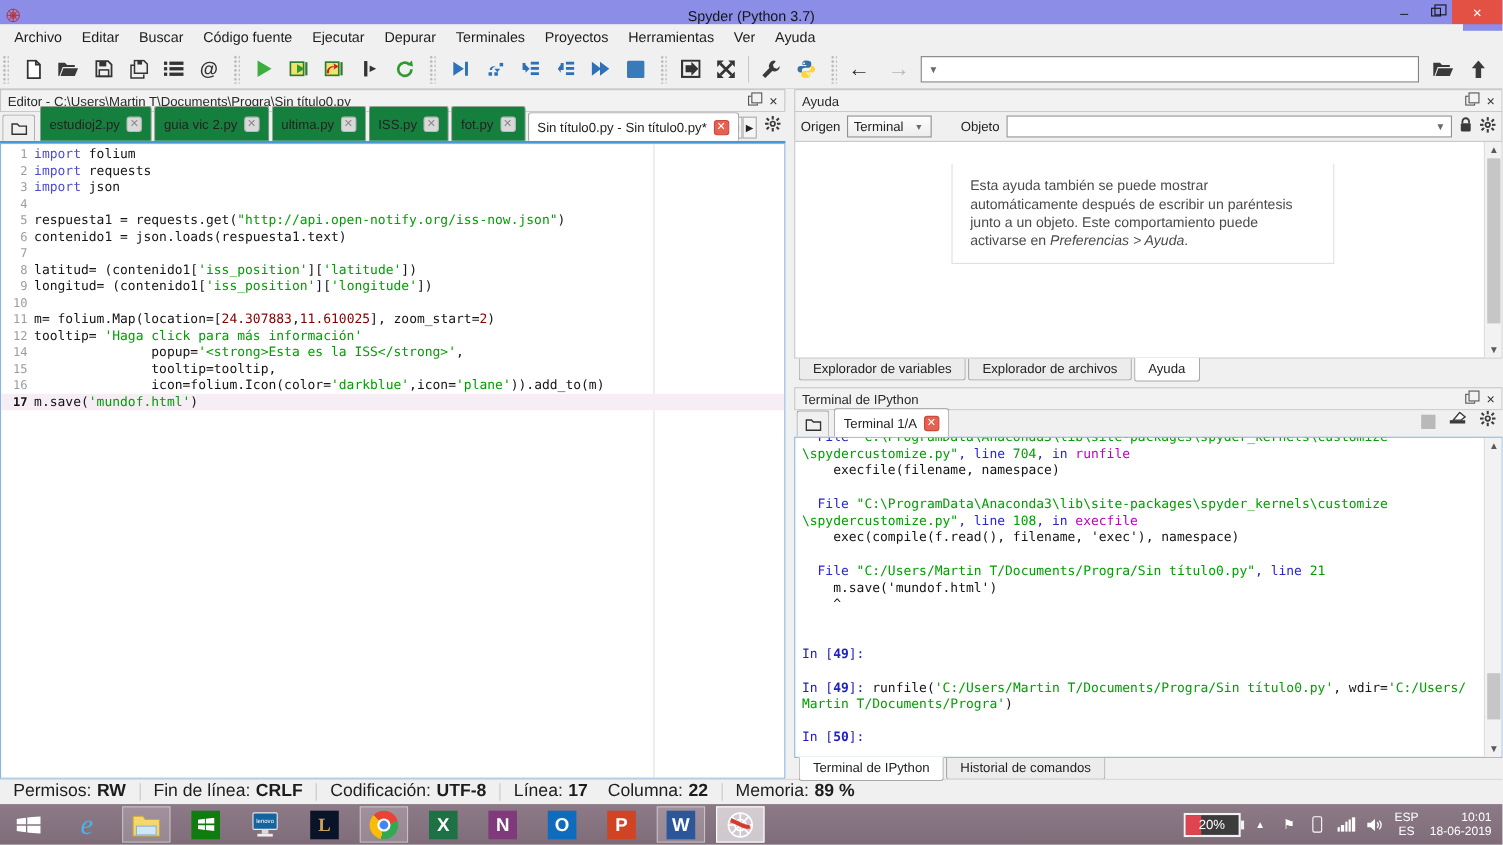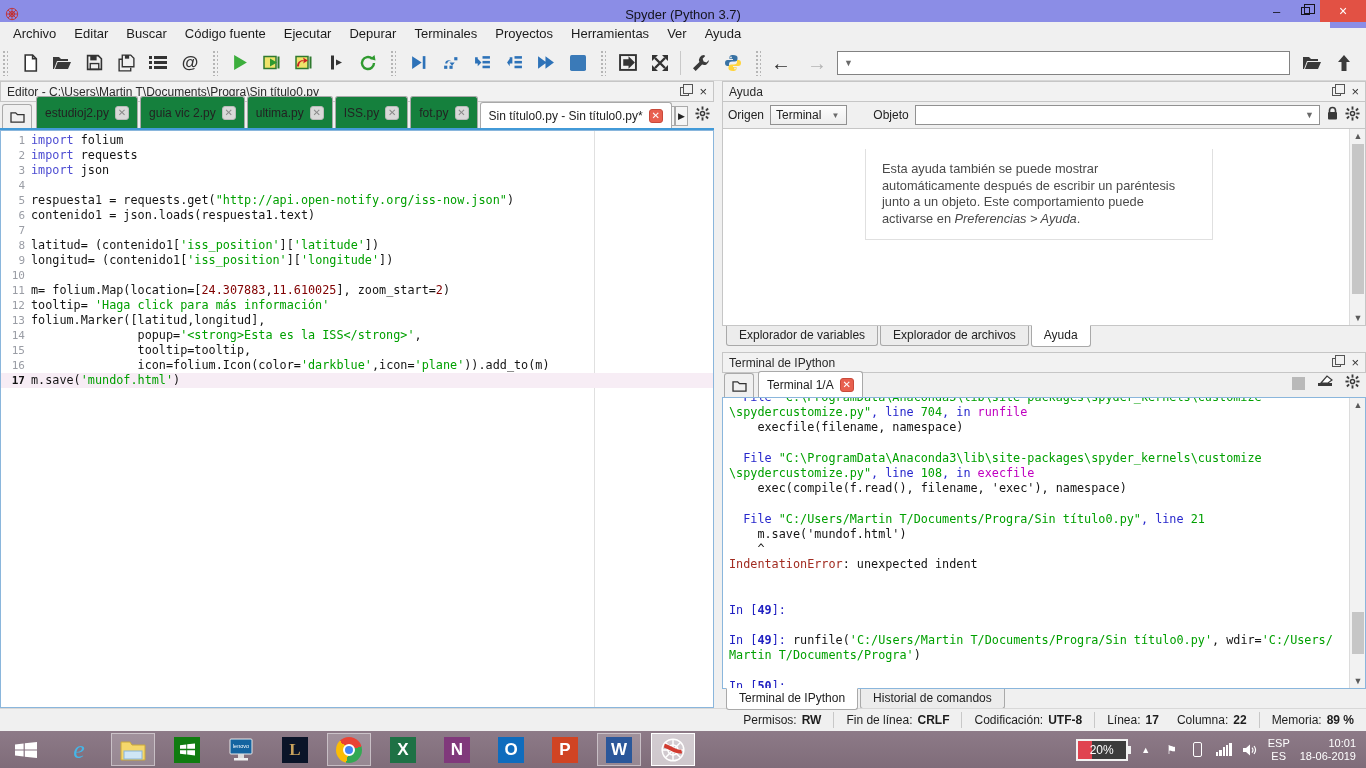--- a/index.html
+++ b/index.html
@@ -109,21 +109,21 @@
   .term-icons { position:absolute; right:6px; bottom:4px; display:flex; gap:12px; align-items:center; }
   .console { position:relative; height:292px; background:#fff; border:1px solid #8ab6dc; overflow:hidden; }
   .console-inner { position:absolute; left:6px; top:0; right:17px; margin-top:-8px;
                    font-family:"DejaVu Sans Mono",monospace; font-size:11.8px; }
   .kline { height:15.2px; line-height:15.2px; white-space:pre; color:#141414; }
   .tok-grn { color:#00a000; } .tok-blu { color:#2727cc; } .tok-mag { color:#c000c0; }
   .tok-red { color:#a22c21; } .tok-pr { color:#2020c2; } .tok-prn { color:#2020c2; font-weight:bold; }
 
   
   .statusbar { position:absolute; left:0; top:708px; width:1366px; height:23px; background:#f0f0f0;
-               border-top:1px solid #d8d8d8; display:flex; align-items:center; justify-content:flex-end; font-size:12px; color:#1d1d1d; }
+               border-top:1px solid #d8d8d8; display:flex; align-items:center; justify-content:flex-start; font-size:16px; color:#1d1d1d; }
   .sgroup { display:flex; align-items:center; padding:0 12px; height:16px; border-left:1px solid #c8c8c8; gap:18px; }
   .sgroup:first-child { border-left:none; }
   .sitem b { margin-left:5px; }
 
   
   .taskbar { position:absolute; left:0; top:731px; width:1366px; height:37px;
              background:#877381; background-image:linear-gradient(rgba(255,255,255,.05),rgba(0,0,0,.06)); display:flex; align-items:center; }
   .tb-start { width:52px; height:37px; display:flex; align-items:center; justify-content:center; }
   .tb-app { width:44px; height:33px; margin:0 5px; display:flex; align-items:center; justify-content:center; border:1px solid transparent; }
   .tb-app.open { background:rgba(255,255,255,.18); border-color:rgba(255,255,255,.45); }
@@ -434,21 +434,20 @@
             <div class="cline"><span class="lnum">3</span><span class="ctext"><span class="tok-k">import</span><span> json</span></span></div>
             <div class="cline"><span class="lnum">4</span><span class="ctext"></span></div>
             <div class="cline"><span class="lnum">5</span><span class="ctext"><span>respuesta1 = requests.get(</span><span class="tok-s">"http://api.open-notify.org/iss-now.json"</span><span>)</span></span></div>
             <div class="cline"><span class="lnum">6</span><span class="ctext"><span>contenido1 = json.loads(respuesta1.text)</span></span></div>
             <div class="cline"><span class="lnum">7</span><span class="ctext"></span></div>
             <div class="cline"><span class="lnum">8</span><span class="ctext"><span>latitud= (contenido1[</span><span class="tok-s">'iss_position'</span><span>][</span><span class="tok-s">'latitude'</span><span>])</span></span></div>
             <div class="cline"><span class="lnum">9</span><span class="ctext"><span>longitud= (contenido1[</span><span class="tok-s">'iss_position'</span><span>][</span><span class="tok-s">'longitude'</span><span>])</span></span></div>
             <div class="cline"><span class="lnum">10</span><span class="ctext"></span></div>
             <div class="cline"><span class="lnum">11</span><span class="ctext"><span>m= folium.Map(location=[</span><span class="tok-n">24.307883</span><span>,</span><span class="tok-n">11.610025</span><span>], zoom_start=</span><span class="tok-n">2</span><span>)</span></span></div>
             <div class="cline"><span class="lnum">12</span><span class="ctext"><span>tooltip= </span><span class="tok-s">'Haga click para más información'</span></span></div>
-            <div class="cline"><span class="lnum">13</span><span class="ctext"><span>folium.Marker([latitud,longitud],</span></span></div>
             <div class="cline"><span class="lnum">14</span><span class="ctext"><span>               popup=</span><span class="tok-s">'&lt;strong&gt;Esta es la ISS&lt;/strong&gt;'</span><span>,</span></span></div>
             <div class="cline"><span class="lnum">15</span><span class="ctext"><span>               tooltip=tooltip,</span></span></div>
             <div class="cline"><span class="lnum">16</span><span class="ctext"><span>               icon=folium.Icon(color=</span><span class="tok-s">'darkblue'</span><span>,icon=</span><span class="tok-s">'plane'</span><span>)).add_to(m)</span></span></div>
             <div class="cline current"><span class="lnum">17</span><span class="ctext"><span>m.save(</span><span class="tok-s">'mundof.html'</span><span>)</span></span></div>
           </div>
       </div>
     </div>
 
     <div class="right-col">
 
@@ -561,21 +560,20 @@
             <div class="kline"><span class="tok-grn">\spydercustomize.py"</span><span class="tok-blu">, line </span><span class="tok-grn">704</span><span class="tok-blu">, in </span><span class="tok-mag">runfile</span></div>
             <div class="kline"><span>    execfile(filename, namespace)</span></div>
             <div class="kline">&nbsp;</div>
             <div class="kline"><span class="tok-blu">  File </span><span class="tok-grn">"C:\ProgramData\Anaconda3\lib\site-packages\spyder_kernels\customize</span></div>
             <div class="kline"><span class="tok-grn">\spydercustomize.py"</span><span class="tok-blu">, line </span><span class="tok-grn">108</span><span class="tok-blu">, in </span><span class="tok-mag">execfile</span></div>
             <div class="kline"><span>    exec(compile(f.read(), filename, 'exec'), namespace)</span></div>
             <div class="kline">&nbsp;</div>
             <div class="kline"><span class="tok-blu">  File </span><span class="tok-grn">"C:/Users/Martin T/Documents/Progra/Sin título0.py"</span><span class="tok-blu">, line </span><span class="tok-grn">21</span></div>
             <div class="kline"><span>    m.save('mundof.html')</span></div>
             <div class="kline"><span>    ^</span></div>
-            <div class="kline"><span class="tok-red">IndentationError</span><span>: unexpected indent</span></div>
             <div class="kline">&nbsp;</div>
             <div class="kline">&nbsp;</div>
             <div class="kline"><span class="tok-pr">In [</span><span class="tok-prn">49</span><span class="tok-pr">]:</span></div>
             <div class="kline">&nbsp;</div>
             <div class="kline"><span class="tok-pr">In [</span><span class="tok-prn">49</span><span class="tok-pr">]: </span><span>runfile(</span><span class="tok-grn">'C:/Users/Martin T/Documents/Progra/Sin título0.py'</span><span>, wdir=</span><span class="tok-grn">'C:/Users/</span></div>
             <div class="kline"><span class="tok-grn">Martin T/Documents/Progra'</span><span>)</span></div>
             <div class="kline">&nbsp;</div>
             <div class="kline"><span class="tok-pr">In [</span><span class="tok-prn">50</span><span class="tok-pr">]:</span></div>
           </div>
         <div class="vscroll">

